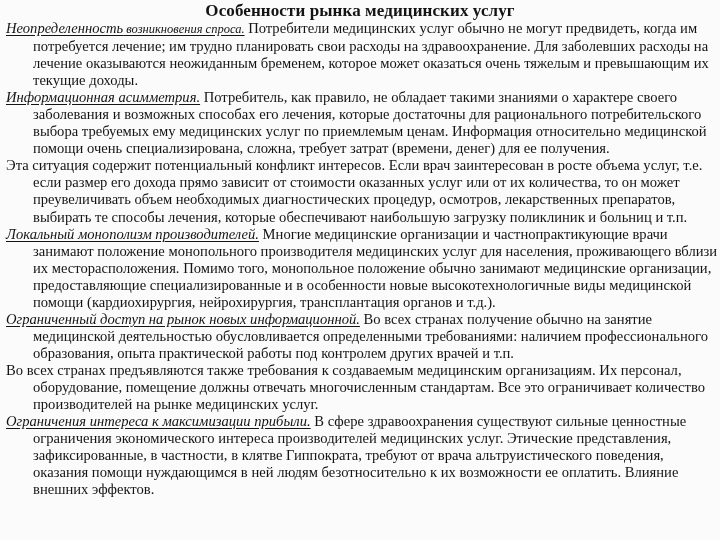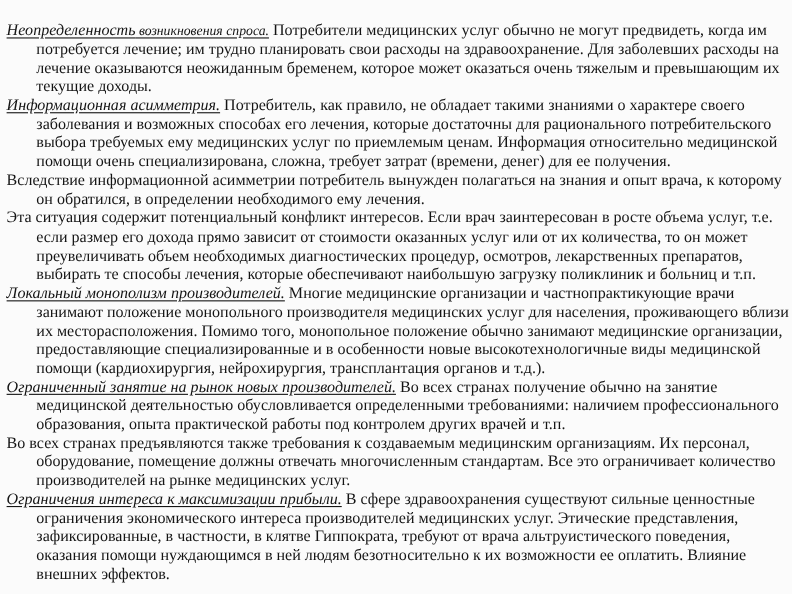--- a/index.html
+++ b/index.html
@@ -51,39 +51,37 @@
       text-align: right;
     }
     .term-small {
       font-size: 12.5px;
     }
   </style>
 </head>
 <body>
 
 <div class="page">
+  <div class="title">Особенности рынка медицинских услуг</div>
 
   <div class="body">
     <p class="para">
       <span class="term">Неопределенность</span><span class="term term-small"> возникновения спроса.</span><span> Потребители медицинских услуг обычно не могут предвидеть, когда им потребуется лечение; им трудно планировать свои расходы на здравоохранение. Для заболевших расходы на лечение оказываются неожиданным бременем, которое может оказаться очень тяжелым и превышающим их текущие доходы.</span>
     </p>
     <p class="para">
       <span class="term">Информационная асимметрия.</span><span> Потребитель, как правило, не обладает такими знаниями о характере своего заболевания и возможных способах его лечения, которые достаточны для рационального потребительского выбора требуемых ему медицинских услуг по приемлемым ценам. Информация относительно медицинской помощи очень специализирована, сложна, требует затрат (времени, денег) для ее получения.</span>
     </p>
     <p class="para">
-      <span>Вследствие информационной асимметрии потребитель вынужден полагаться на знания и опыт врача, к которому он обратился, в определении необходимого ему лечения.</span>
-    </p>
-    <p class="para">
       <span>Эта ситуация содержит потенциальный конфликт интересов. Если врач заинтересован в росте объема услуг, т.е. если размер его дохода прямо зависит от стоимости оказанных услуг или от их количества, то он может преувеличивать объем необходимых диагностических процедур, осмотров, лекарственных препаратов, выбирать те способы лечения, которые обеспечивают наибольшую загрузку поликлиник и больниц и т.п.</span>
     </p>
     <p class="para">
       <span class="term">Локальный монополизм производителей.</span><span> Многие медицинские организации и частнопрактикующие врачи занимают положение монопольного производителя медицинских услуг для населения, проживающего вблизи их месторасположения. Помимо того, монопольное положение обычно занимают медицинские организации, предоставляющие специализированные и в особенности новые высокотехнологичные виды медицинской помощи (кардиохирургия, нейрохирургия, трансплантация органов и т.д.).</span>
     </p>
     <p class="para">
-      <span class="term">Ограниченный занятие на рынок новых производителей.</span><span> Во всех странах получение обычно на занятие медицинской деятельностью обусловливается определенными требованиями: наличием профессионального образования, опыта практической работы под контролем других врачей и т.п.</span>
+      <span class="term">Ограниченный доступ на рынок новых информационной.</span><span> Во всех странах получение обычно на занятие медицинской деятельностью обусловливается определенными требованиями: наличием профессионального образования, опыта практической работы под контролем других врачей и т.п.</span>
     </p>
     <p class="para">
       <span>Во всех странах предъявляются также требования к создаваемым медицинским организациям. Их персонал, оборудование, помещение должны отвечать многочисленным стандартам. Все это ограничивает количество производителей на рынке медицинских услуг.</span>
     </p>
     <p class="para">
       <span class="term">Ограничения интереса к максимизации прибыли.</span><span> В сфере здравоохранения существуют сильные ценностные ограничения экономического интереса производителей медицинских услуг. Этические представления, зафиксированные, в частности, в клятве Гиппократа, требуют от врача альтруистического поведения, оказания помощи нуждающимся в ней людям безотносительно к их возможности ее оплатить. Влияние внешних эффектов.</span>
     </p>
   </div>
 </div>
 

